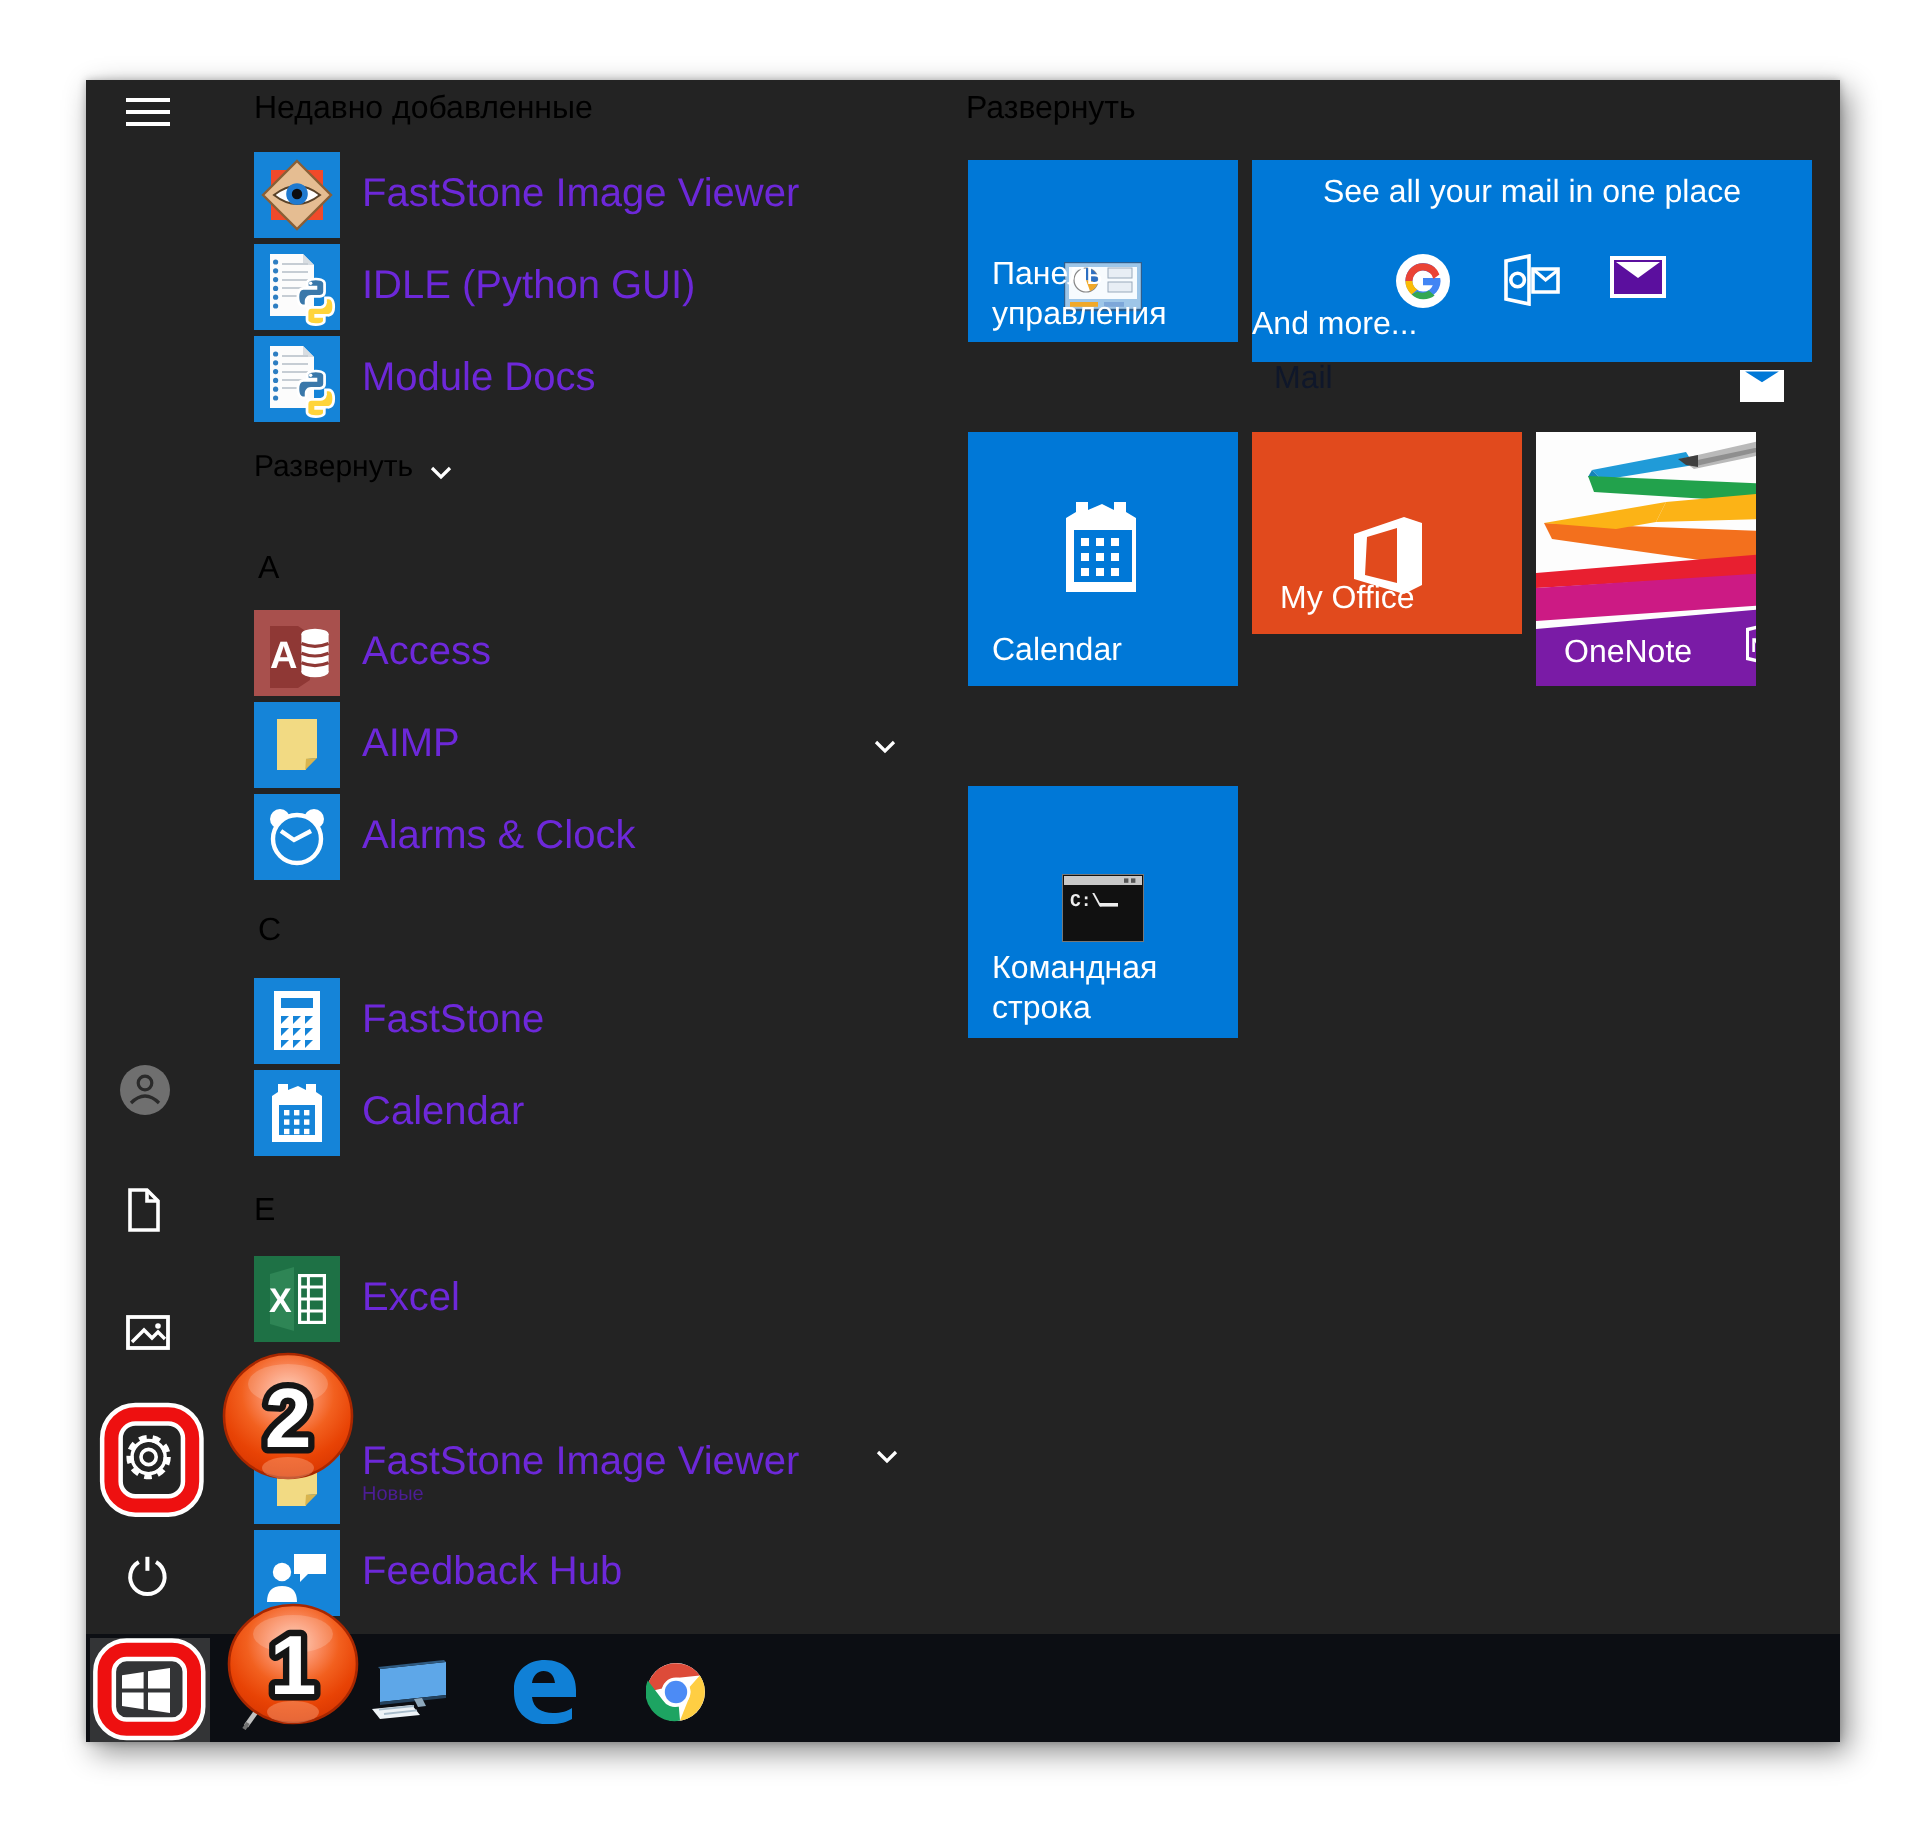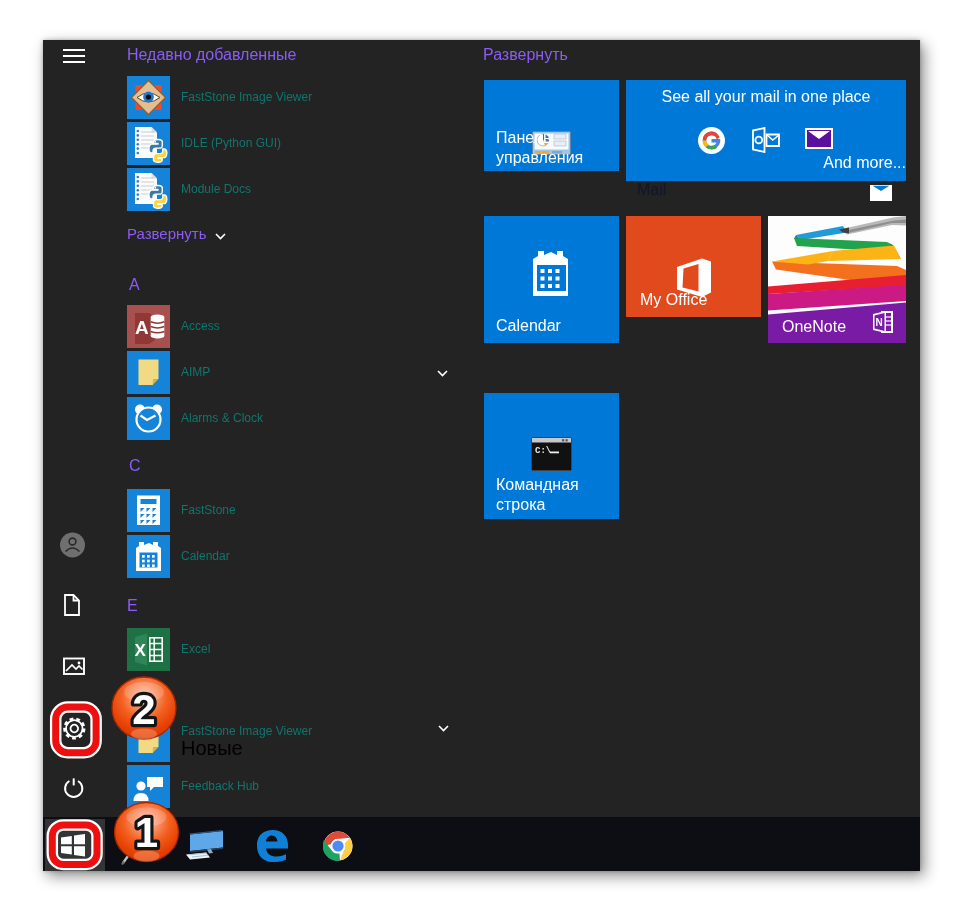--- a/index.html
+++ b/index.html
@@ -1,22 +1,22 @@
 <!DOCTYPE html>
 <html><head>
 <meta charset="utf-8">
 <style>
 html,body{margin:0;padding:0}
 body{width:964px;height:912px;background:#fff;font-family:"Liberation Sans",sans-serif;position:relative;overflow:hidden}
 .panel{position:absolute;left:43px;top:40px;width:877px;height:831px;background:#232323;box-shadow:4px 5px 14px rgba(0,0,0,.45),0 0 4px rgba(0,0,0,.25)}
 .taskbar{position:absolute;left:43px;top:817px;width:877px;height:54px;background:#0c0e13}
 .startbtn{position:absolute;left:45px;top:819px;width:60px;height:52px;background:#333436}
 .abs{position:absolute}
-.sect{position:absolute;color:#8b5cf6;font-size:16px;line-height:17px}
-.app{position:absolute;color:#0f766e;font-size:12px;line-height:18px;white-space:nowrap}
+.sect{position:absolute;color:#000000;font-size:16px;line-height:17px}
+.app{position:absolute;color:#6d28d9;font-size:20px;line-height:18px;white-space:nowrap}
 .tile{position:absolute;background:#0078d7}
 .tlabel{position:absolute;left:12px;bottom:9px;color:#fff;font-size:16px;line-height:20px}
 .chev{position:absolute;width:13px;height:13px}
 svg{display:block}
 </style>
 </head>
 <body>
 <div class="panel"></div>
 <div class="taskbar"></div>
 <div class="startbtn"></div>
@@ -63,21 +63,21 @@
 <div class="app" style="left:181px;top:88px">FastStone Image Viewer</div>
 <div class="app" style="left:181px;top:134px">IDLE (Python GUI)</div>
 <div class="app" style="left:181px;top:180px">Module Docs</div>
 <div class="app" style="left:181px;top:317px">Access</div>
 <div class="app" style="left:181px;top:363px">AIMP</div>
 <div class="app" style="left:181px;top:409px">Alarms &amp; Clock</div>
 <div class="app" style="left:181px;top:501px">FastStone</div>
 <div class="app" style="left:181px;top:547px">Calendar</div>
 <div class="app" style="left:181px;top:640px">Excel</div>
 <div class="app" style="left:181px;top:722px">FastStone Image Viewer</div>
-<div class="app" style="left:181px;top:740px;color:#000000;font-size:20px;line-height:16px">Новые</div>
+<div class="app" style="left:181px;top:740px;color:#4c1d95;font-size:10px;line-height:16px">Новые</div>
 <div class="app" style="left:181px;top:777px">Feedback Hub</div>
 <svg class="chev" style="left:436px;top:367px" viewBox="0 0 13 13">
     <path d="M2 4 l4.5 4.5 L11 4" fill="none" stroke="#fff" stroke-width="1.6"></path>
   </svg>
 <svg class="chev" style="left:437px;top:722px" viewBox="0 0 13 13">
     <path d="M2 4 l4.5 4.5 L11 4" fill="none" stroke="#fff" stroke-width="1.6"></path>
   </svg>
 
 <svg class="abs" style="left:127px;top:76px" width="43" height="43" viewBox="0 0 43 43">
   <rect width="43" height="43" fill="#1584d8"></rect>
@@ -252,21 +252,21 @@
     <path d="M1 3.5 L12.5 1 V25 L1 22.5 Z" fill="none" stroke="#fff" stroke-width="1.8"></path>
     <circle cx="6.8" cy="13" r="3.4" fill="none" stroke="#fff" stroke-width="1.8"></circle>
     <path d="M14.5 7.5 H27 V19 H14.5 Z" fill="none" stroke="#fff" stroke-width="1.8"></path>
     <path d="M15 8 l5.8 5 L27 8" fill="none" stroke="#fff" stroke-width="1.6"></path>
   </svg>
 
   <svg class="abs" style="left:179px;top:48px" width="28" height="21" viewBox="0 0 28 21">
     <rect x="1" y="1" width="26" height="19" fill="#5b0f9e" stroke="#fff" stroke-width="2"></rect>
     <path d="M3 3 l11 8 11-8 Z" fill="#fff"></path>
   </svg>
-  <div class="abs" style="left:0;top:74px;width:280px;text-align:right;color:#fff;font-size:16px">And more...</div>
+  <div class="abs" style="left:0;top:74px;width:280px;text-align:left;color:#fff;font-size:16px">And more...</div>
   <div class="abs" style="left:11px;top:101px;color:#0f172a;font-size:16px">Mail</div>
   <svg class="abs" style="left:244px;top:105px" width="22" height="16" viewBox="0 0 22 16">
     <rect width="22" height="16" fill="#fff"></rect>
     <path d="M0 0 l11 7 11-7 Z" fill="#0078d7" stroke="#fff" stroke-width="1.5"></path>
   </svg>
 </div>
 <div class="tile" style="left:484px;top:216px;width:135px;height:127px">
   <svg class="abs" style="left:47px;top:34px" width="41" height="48" viewBox="0 0 41 48">
     <path d="M2 9 l5-3 v-5 h6 v4 l7-3 6 3 v-4 h6 v5 l5 3 v37 H2 Z" fill="#fff"></path>
     <rect x="6" y="15" width="29" height="26" fill="#0078d7"></rect>
@@ -283,21 +283,21 @@
     </g>
   </svg>
   <div class="tlabel" style="bottom:7px">Calendar</div>
 </div>
 <div class="tile" style="left:626px;top:216px;width:135px;height:101px;background:#e14a1d">
   <svg class="abs" style="left:49px;top:40px" width="38" height="42" viewBox="0 0 38 42">
     <path d="M2 11 L27 2.5 L36 5.5 V36.5 L27 41 L2 33.5 Z M8.5 12.5 L23.5 8 V35.5 L7.5 31.5 Z" fill="#fff" fill-rule="evenodd"></path>
   </svg>
   <div class="tlabel" style="bottom:7px;left:14px">My Office</div>
 </div>
-<div class="tile" id="onenote" style="left:768px;top:216px;width:138px;height:127px;background:#ef4444;overflow:hidden">
+<div class="tile" id="onenote" style="left:768px;top:216px;width:110px;height:127px;background:#ef4444;overflow:hidden">
   <svg class="abs" style="left:0;top:0" width="138" height="127" viewBox="0 0 138 127">
     <rect width="138" height="100" fill="#fdfdfd"></rect>
     <polygon points="28,19 75,10 79,16.5 33,24" fill="#209bd8"></polygon>
     <polygon points="28,19 33,24 26,22.5" fill="#1583b8"></polygon>
     <polygon points="26,22 119,26 127,36 29,30" fill="#22a24c"></polygon>
     <polygon points="119,26 127,36 133,43 125,29" fill="#1c8a40"></polygon>
     <polygon points="126,29.5 133,43 60,45 65,35" fill="#fcb316"></polygon>
     <polygon points="4,45.5 129,50 138,54 138,72 8,53.5" fill="#f3701d"></polygon>
     <polygon points="4,45.5 65,35 60,45 40,48.5" fill="#fcb316"></polygon>
     <polygon points="0,70.5 138,59 138,70 0,78" fill="#e81f30"></polygon>

